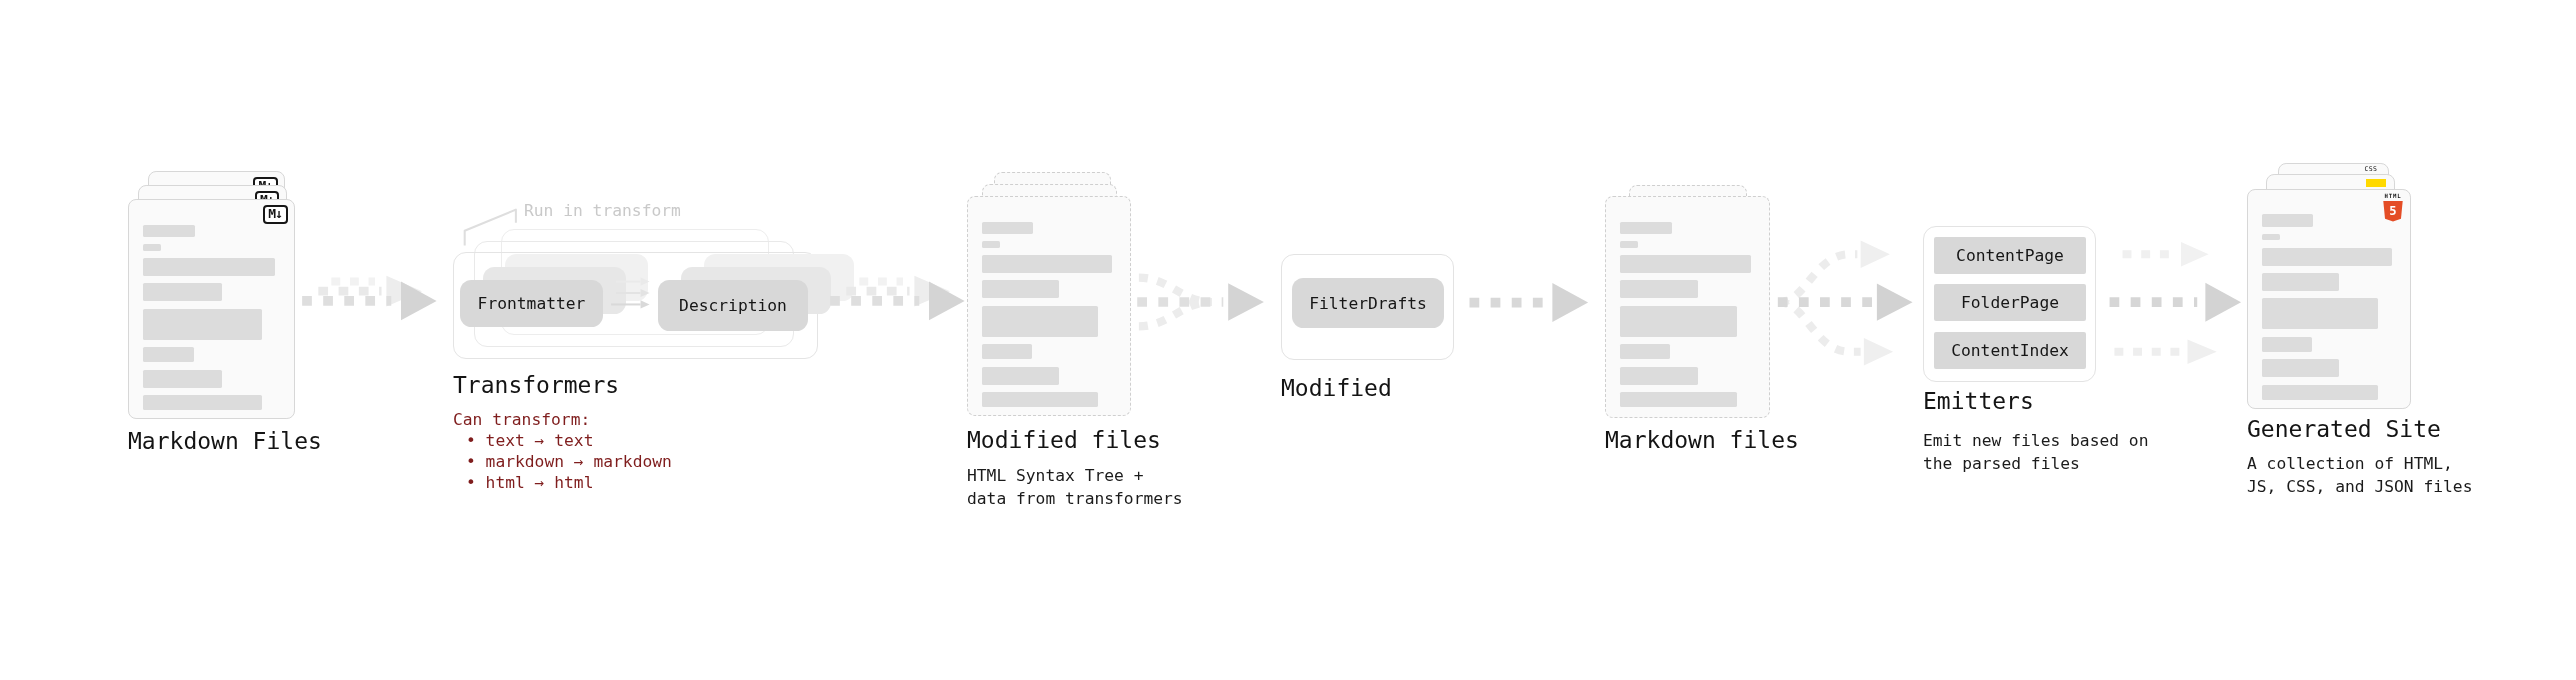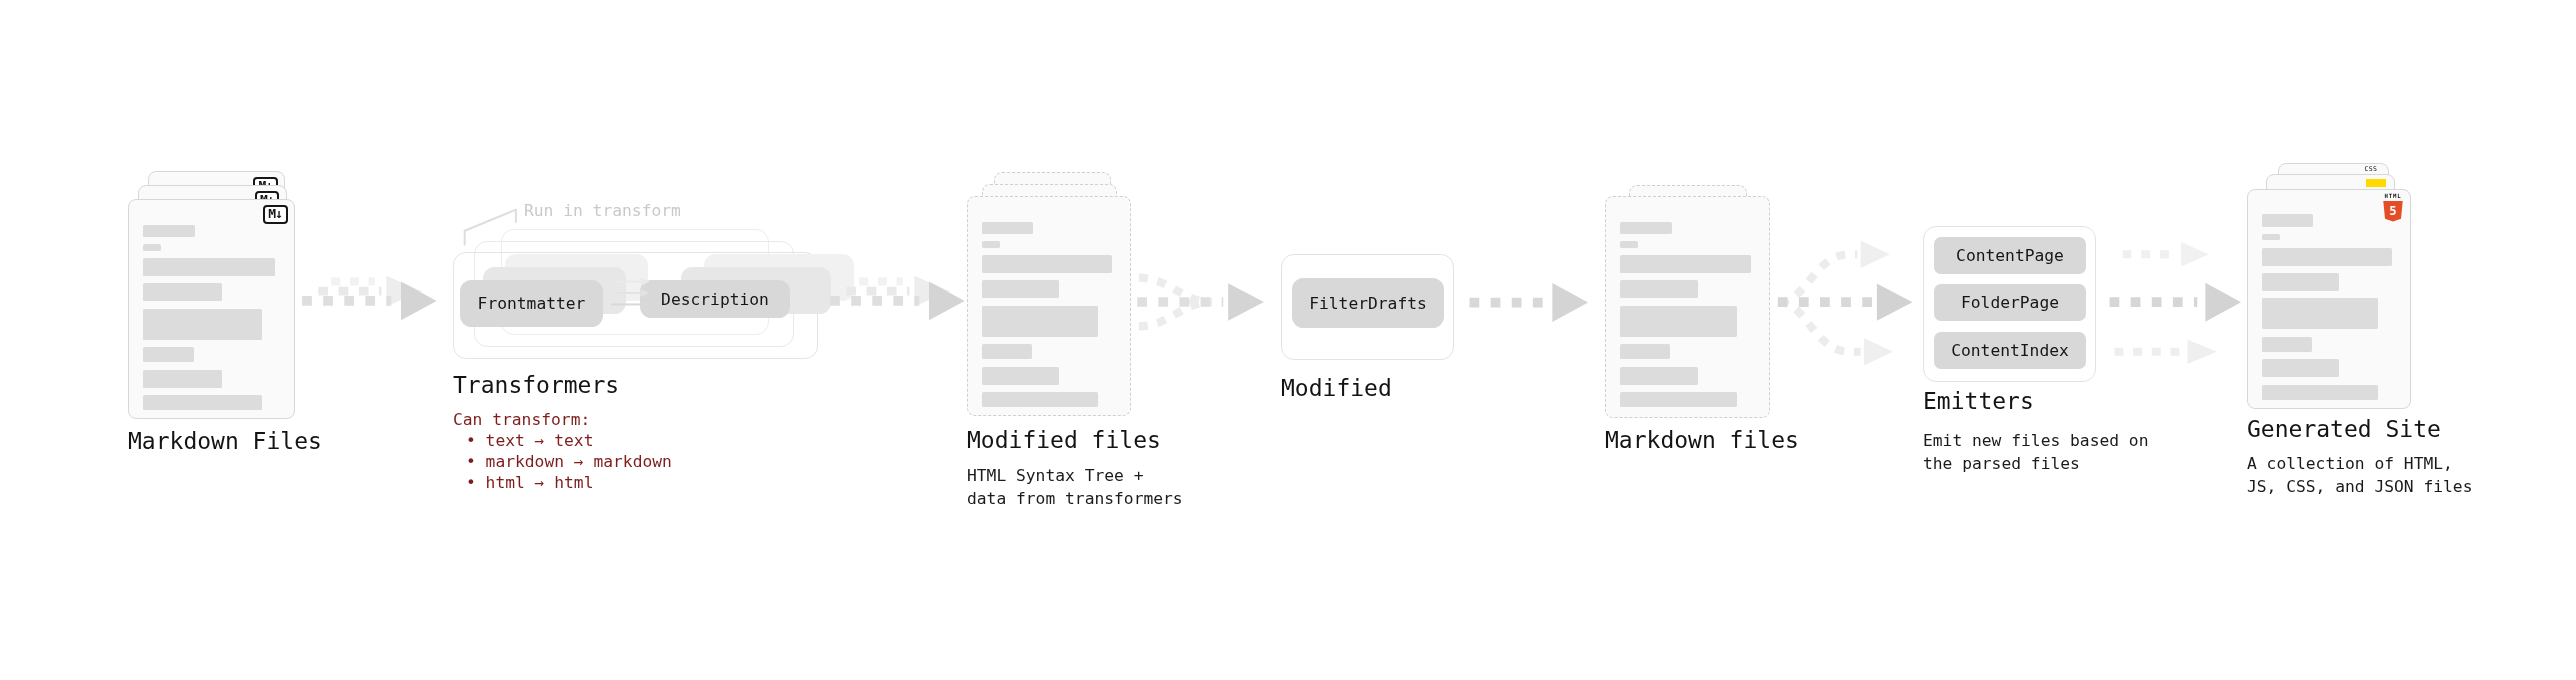--- a/index.html
+++ b/index.html
@@ -33,21 +33,21 @@
 
   
   .frame { position:absolute; border:1.6px solid #e3e3e3; border-radius:13px; background:#ffffff; }
   .frame.ghost { background:transparent; }
   .frame.g1 { border-color:#e9e9e9; }
   .frame.g2 { border-color:#ededed; }
   .pill { position:absolute; display:flex; align-items:center; justify-content:center;
           background:#d8d8d8; border-radius:11.4px; font-size:16.3px; color:#161616; white-space:nowrap; }
   .pill.echo1 { background:#e7e7e7; }
   .pill.echo2 { background:#f1f1f1; }
-  .pill.small { border-radius:7px; }
+  .pill.small { border-radius:2px; }
 
   
   .stage-title { position:absolute; font-size:23px; font-weight:500; color:#141414; white-space:nowrap; }
   .stage-desc  { position:absolute; font-size:16.3px; line-height:23px; color:#1b1b1b; white-space:pre-line; }
   .t-desc { position:absolute; font-size:16.3px; line-height:21px; color:#7f1d1d; }
   .t-desc .indent { padding-left:13px; }
   .note { position:absolute; font-size:16.3px; color:#c9c9c9; white-space:nowrap; }
 
   svg { position:absolute; overflow:visible; }
 </style>
@@ -95,21 +95,21 @@
     <polyline points="7,52 7,34 70,8 70,24" stroke="#dedede" stroke-width="2.5" fill="none" stroke-linejoin="round"></polyline>
   </svg>
   <div class="note" style="left:524px;top:201px">Run in transform</div>
 
   <div class="pill echo2" style="left:505px;top:254px;width:143px;height:47px"></div>
   <div class="pill echo1" style="left:483px;top:267px;width:143px;height:47px"></div>
   <div class="pill" style="left:460px;top:280px;width:143px;height:47px">Frontmatter</div>
 
   <div class="pill echo2" style="left:704px;top:254px;width:150px;height:47px"></div>
   <div class="pill echo1" style="left:681px;top:267px;width:150px;height:47px"></div>
-  <div class="pill" style="left:640px;top:280px;width:150px;height:38px">Description</div>
+  <div class="pill" style="left:658px;top:280px;width:150px;height:51px">Description</div>
 
   <svg style="left:611px;top:275px" width="46" height="36" viewBox="0 0 56 44">
     <path d="M6,8 H36" stroke="#eaeaea" stroke-width="2.5" fill="none"></path>
       <polygon points="36,3 47,8 36,13" fill="#eaeaea"></polygon>
     <path d="M6,22 H36" stroke="#e3e3e3" stroke-width="2.5" fill="none"></path>
       <polygon points="36,17 47,22 36,27" fill="#e3e3e3"></polygon>
     <path d="M0,36 H36" stroke="#d9d9d9" stroke-width="2.5" fill="none"></path>
       <polygon points="36,31 47,36 36,41" fill="#d9d9d9"></polygon>
   </svg>
 

